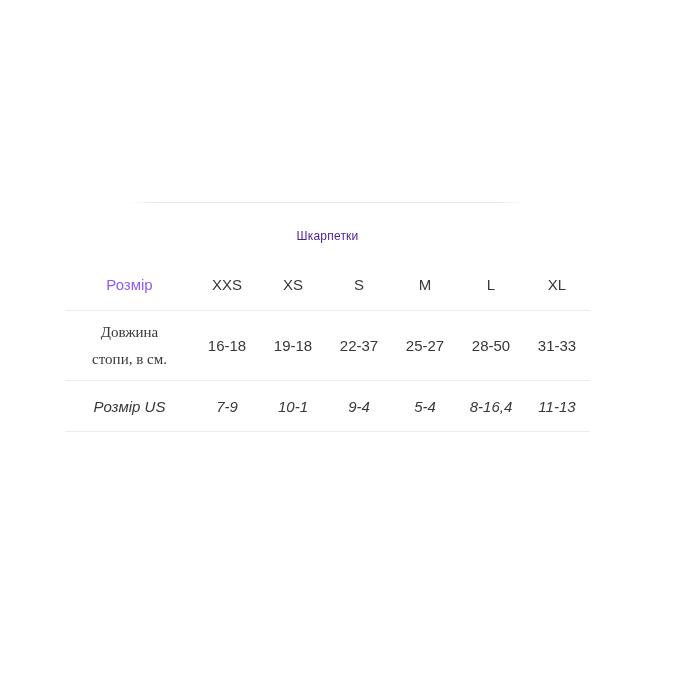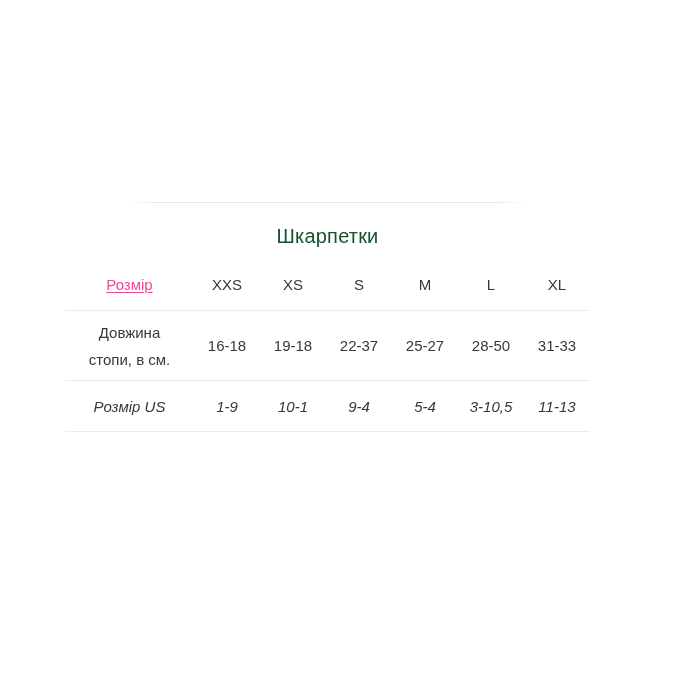--- a/index.html
+++ b/index.html
@@ -19,24 +19,24 @@
     width: 398px;
     height: 1px;
     background: linear-gradient(90deg, rgba(236,236,236,0) 0%, #e9e9e9 7%, #e9e9e9 93%, rgba(236,236,236,0) 100%);
   }
   .chart-title {
     position: absolute;
     top: 226px;
     left: 65px;
     width: 525px;
     text-align: center;
-    font-size: 20px;
+    font-size: 12px;
     line-height: 20px;
     font-weight: 500;
-    color: #14532d;
+    color: #4c1d95;
     letter-spacing: 0.2px;
   }
   table.size-table {
     position: absolute;
     top: 258px;
     left: 65px;
     width: 525px;
     border-collapse: collapse;
     table-layout: fixed;
     font-size: 15px;
@@ -50,29 +50,29 @@
   }
   .size-table thead th {
     height: 52px;
     border-bottom: 1px solid #ececec;
   }
   .size-table tbody td { border-bottom: 1px solid #ececec; }
   tr.row-foot-length td { height: 69px; }
   tr.row-eu td { height: 52px; }
   tr.row-us td { height: 50px; font-style: italic; }
   .size-link {
-    color: #ec4899;
-    text-decoration: underline;
+    color: #8b5cf6;
     text-underline-offset: 2px;
     cursor: pointer;
   }
   .wrap-label {
     display: inline-block;
     max-width: 96px;
     line-height: 27px;
+    font-family: Liberation Serif, serif;
   }
 </style>
 </head>
 <body>
 
 <div class="page">
 
   <div class="top-divider"></div>
 
   <div class="chart-title">Шкарпетки</div>
@@ -107,23 +107,23 @@
         </td>
         <td>16-18</td>
         <td>19-18</td>
         <td>22-37</td>
         <td>25-27</td>
         <td>28-50</td>
         <td>31-33</td>
       </tr>
       <tr class="row-us">
         <td>Розмір US</td>
-        <td>1-9</td>
+        <td>7-9</td>
         <td>10-1</td>
         <td>9-4</td>
         <td>5-4</td>
-        <td>3-10,5</td>
+        <td>8-16,4</td>
         <td>11-13</td>
       </tr>
     </tbody>
   </table>
 
 </div>
 
 </body></html>

